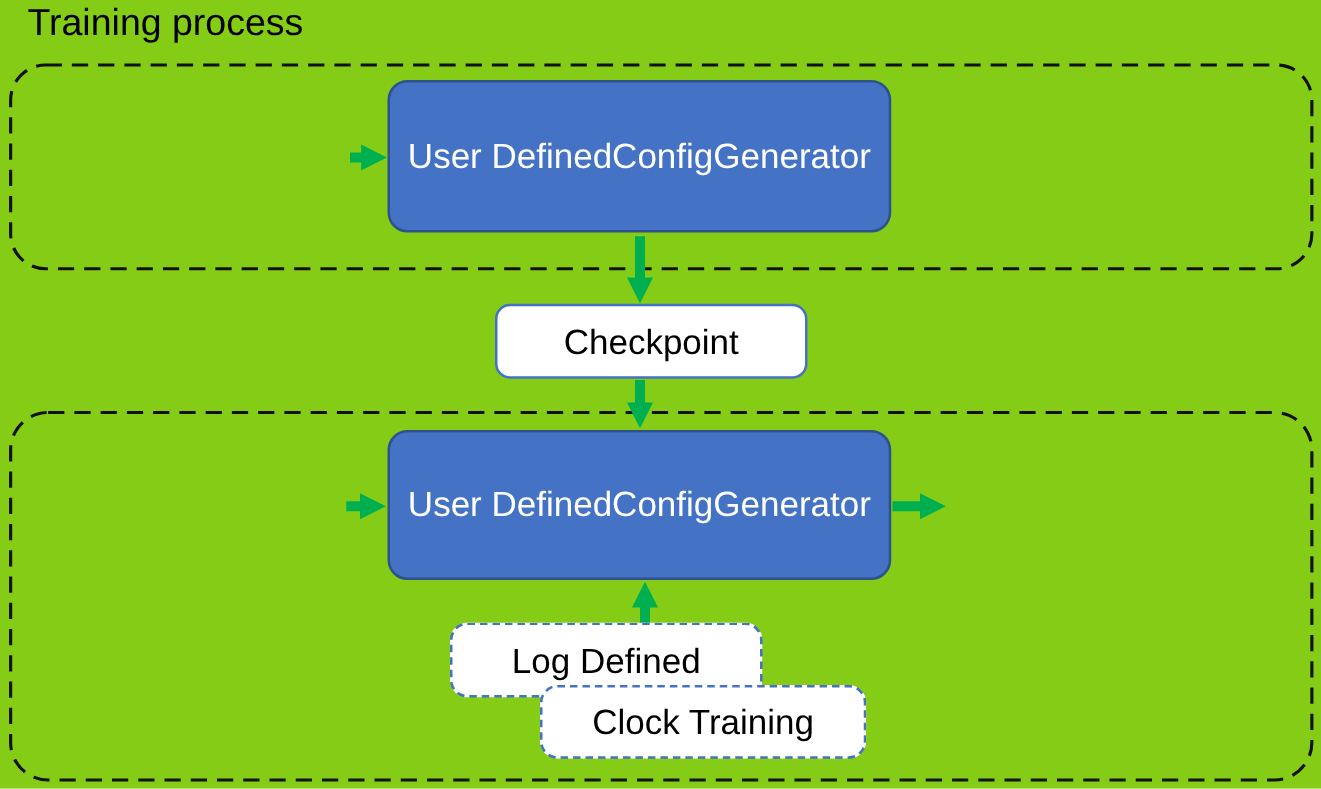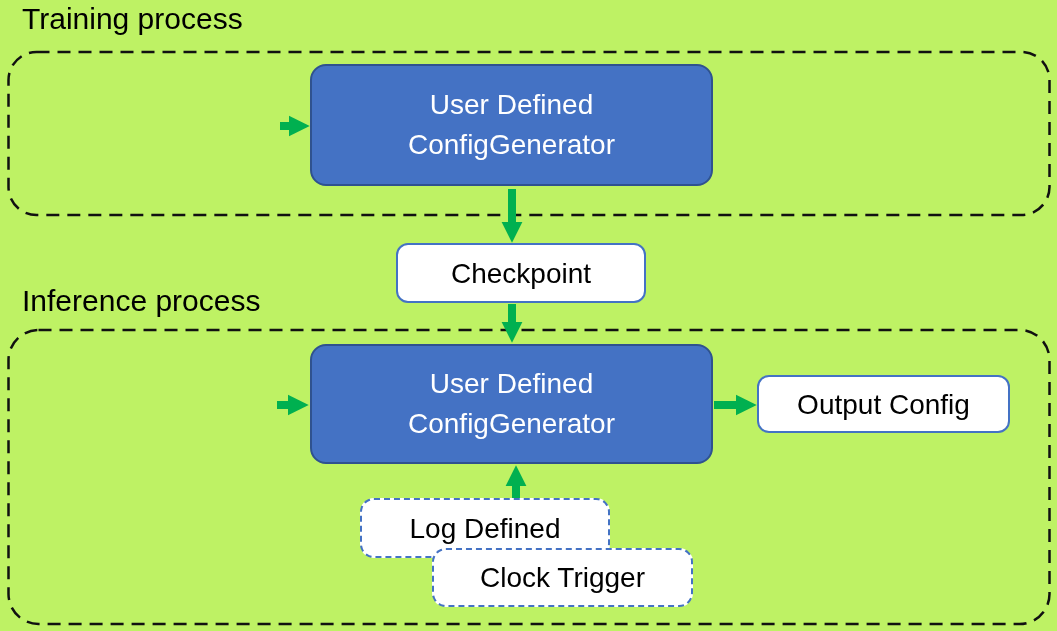--- a/index.html
+++ b/index.html
@@ -9,21 +9,21 @@
     --dash-black:#111111;
     --text-black:#000000;
   }
   html,body{margin:0;padding:0;background:#ffffff;}
   .canvas{
     position:relative;
     width:1057px;height:631px;
     font-family:"Liberation Sans", sans-serif;
     color:var(--text-black);
     overflow:hidden;
-    background:#bef264;
+    background:#84cc16;
   }
   .overlay{position:absolute;left:0;top:0;z-index:1;}
   .overlay .container-rect{fill:none;stroke:var(--dash-black);stroke-width:2.5;stroke-dasharray:13 8;}
   .overlay .connector{stroke:var(--arrow-green);stroke-width:8;fill:none;}
   #arrowhead path{fill:var(--arrow-green);}
   .node{
     position:absolute;z-index:2;
     display:flex;align-items:center;justify-content:center;
     text-align:center;box-sizing:border-box;
     font-size:28px;line-height:1.25;
@@ -31,21 +31,21 @@
   .white-box{
     background:#ffffff;
     border:2px solid var(--accent-blue);
     border-radius:12px;
   }
   .blue-box{
     background:var(--accent-blue);
     border:2px solid var(--dark-blue);
     border-radius:16px;
     color:#ffffff;
-    flex-direction:column;
+    flex-direction:row;
     line-height:1.42;
   }
   .trigger-box{
     background:#ffffff;
     border:2px dashed var(--accent-blue);
     border-radius:14px;
   }
   .section-label{
     position:absolute;z-index:2;
     font-size:30px;
@@ -81,33 +81,29 @@
 
   <div class="node blue-box" style="left:310px;top:64px;width:403px;height:122px;">
     <span>User Defined</span>
     <span>ConfigGenerator</span>
   </div>
 
   <div class="node white-box" style="left:396px;top:243px;width:250px;height:60px;">
     <span>Checkpoint</span>
   </div>
 
-  <div class="section-label" style="left:22px;top:284px;">Inference process</div>
 
 
   <div class="node blue-box" style="left:310px;top:344px;width:403px;height:120px;">
     <span>User Defined</span>
     <span>ConfigGenerator</span>
   </div>
 
-  <div class="node white-box" style="left:757px;top:375px;width:253px;height:58px;">
-    <span>Output Config</span>
-  </div>
 
   <div class="node trigger-box" style="left:360px;top:498px;width:250px;height:60px;">
     <span>Log Defined</span>
   </div>
 
   <div class="node trigger-box" style="left:432px;top:548px;width:261px;height:59px;">
-    <span>Clock Trigger</span>
+    <span>Clock Training</span>
   </div>
 
 </div>
 
 </body></html>

